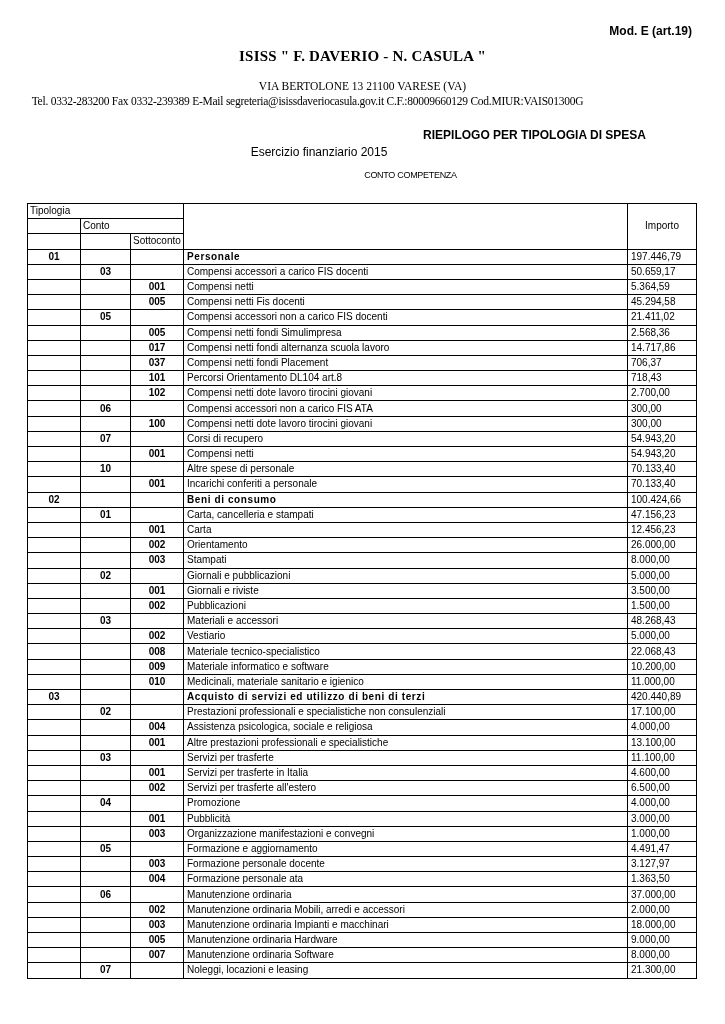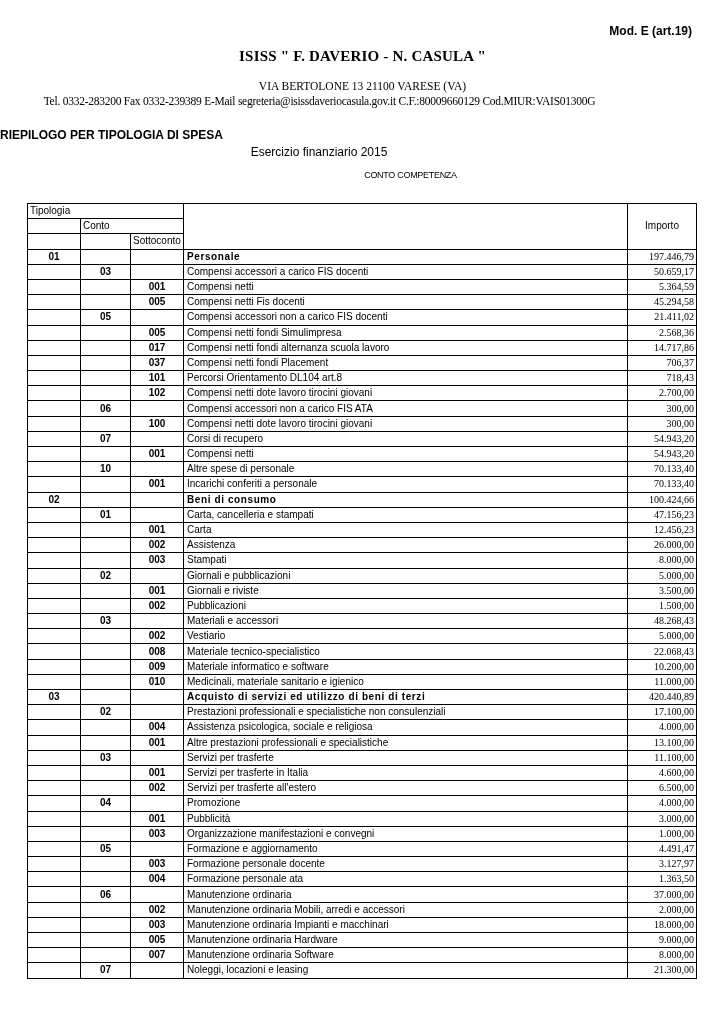--- a/index.html
+++ b/index.html
@@ -1,30 +1,30 @@
 <!DOCTYPE html>
 <html><head>
   <meta charset="utf-8">
   <style>
     html, body { margin: 0; padding: 0; background: #ffffff; }
     body { width: 725px; height: 1024px; position: relative; overflow: hidden; color: #000; }
     .mod { position: absolute; top: 24px; right: 33px; font-family: "Liberation Sans", sans-serif; font-weight: bold; font-size: 12px; }
     .school { position: absolute; top: 48px; left: 0; width: 725px; text-align: center; font-family: "Liberation Serif", serif; font-weight: bold; font-size: 15px; letter-spacing: 0.2px; }
     .addr { position: absolute; top: 80px; left: 0; width: 725px; text-align: center; font-family: "Liberation Serif", serif; font-size: 11.5px; }
-    .contacts { position: absolute; top: 95px; left: 0; width: 615px; text-align: center; font-family: "Liberation Serif", serif; font-size: 11.5px; letter-spacing: -0.25px; padding-left: 12px; }
-    .title { position: absolute; top: 128px; left: 0; width: 606px; text-align: left; font-family: "Liberation Sans", sans-serif; font-weight: bold; font-size: 12px; }
+    .contacts { position: absolute; top: 95px; left: 0; width: 615px; text-align: center; font-family: "Liberation Serif", serif; font-size: 11.5px; letter-spacing: -0.25px; }
+    .title { position: absolute; top: 128px; left: 0; width: 606px; text-align: right; font-family: "Liberation Sans", sans-serif; font-weight: bold; font-size: 12px; padding-left: 40px; }
     .subtitle { position: absolute; top: 145px; left: 0; width: 638px; text-align: center; font-family: "Liberation Sans", sans-serif; font-size: 12px; }
     .subsub { position: absolute; top: 170px; left: 0; width: 725px; text-align: center; font-family: "Liberation Sans", sans-serif; font-size: 9px; letter-spacing: -0.3px; padding-left: 48px; }
 
     table.report { position: absolute; top: 203px; left: 27px; width: 669px; border-collapse: collapse; font-family: "Liberation Sans", sans-serif; font-size: 10px; table-layout: fixed; border: 1.5px solid #000; padding-left: 32px; }
     table.report td { border: 1px solid #000; padding: 0 3px; height: 14.2px; line-height: 14px; white-space: nowrap; overflow: hidden; }
     table.report tr.data td { border-top: 1.6px solid #000; }
     col.c1 { width: 53px; } col.c2 { width: 50px; } col.c3 { width: 53px; } col.c4 { width: 444px; } col.c5 { width: 69px; }
     td.code { text-align: center; font-weight: bold; }
-    td.amt { text-align: right; padding-right: 2px !important; font-family: Liberation Serif, serif; }
+    td.amt { text-align: left; padding-right: 2px !important; }
     td.desc.bold { font-weight: bold; letter-spacing: 0.6px; }
     td.hdr-lbl { font-size: 10px; padding-left: 2px !important; }
     td.importo-h { text-align: center; font-size: 10px; }
   </style>
 </head>
 <body>
 
 <div class="mod">Mod. E (art.19)</div>
 <div class="school">ISISS " F. DAVERIO - N. CASULA "</div>
 <div class="addr">VIA BERTOLONE 13  21100 VARESE (VA)</div>
@@ -187,21 +187,21 @@
         <td class="code"></td>
         <td class="code"></td>
         <td class="code">001</td>
         <td class="desc">Carta</td>
         <td class="amt">12.456,23</td>
       </tr>
       <tr class="data">
         <td class="code"></td>
         <td class="code"></td>
         <td class="code">002</td>
-        <td class="desc">Assistenza</td>
+        <td class="desc">Orientamento</td>
         <td class="amt">26.000,00</td>
       </tr>
       <tr class="data">
         <td class="code"></td>
         <td class="code"></td>
         <td class="code">003</td>
         <td class="desc">Stampati</td>
         <td class="amt">8.000,00</td>
       </tr>
       <tr class="data">

